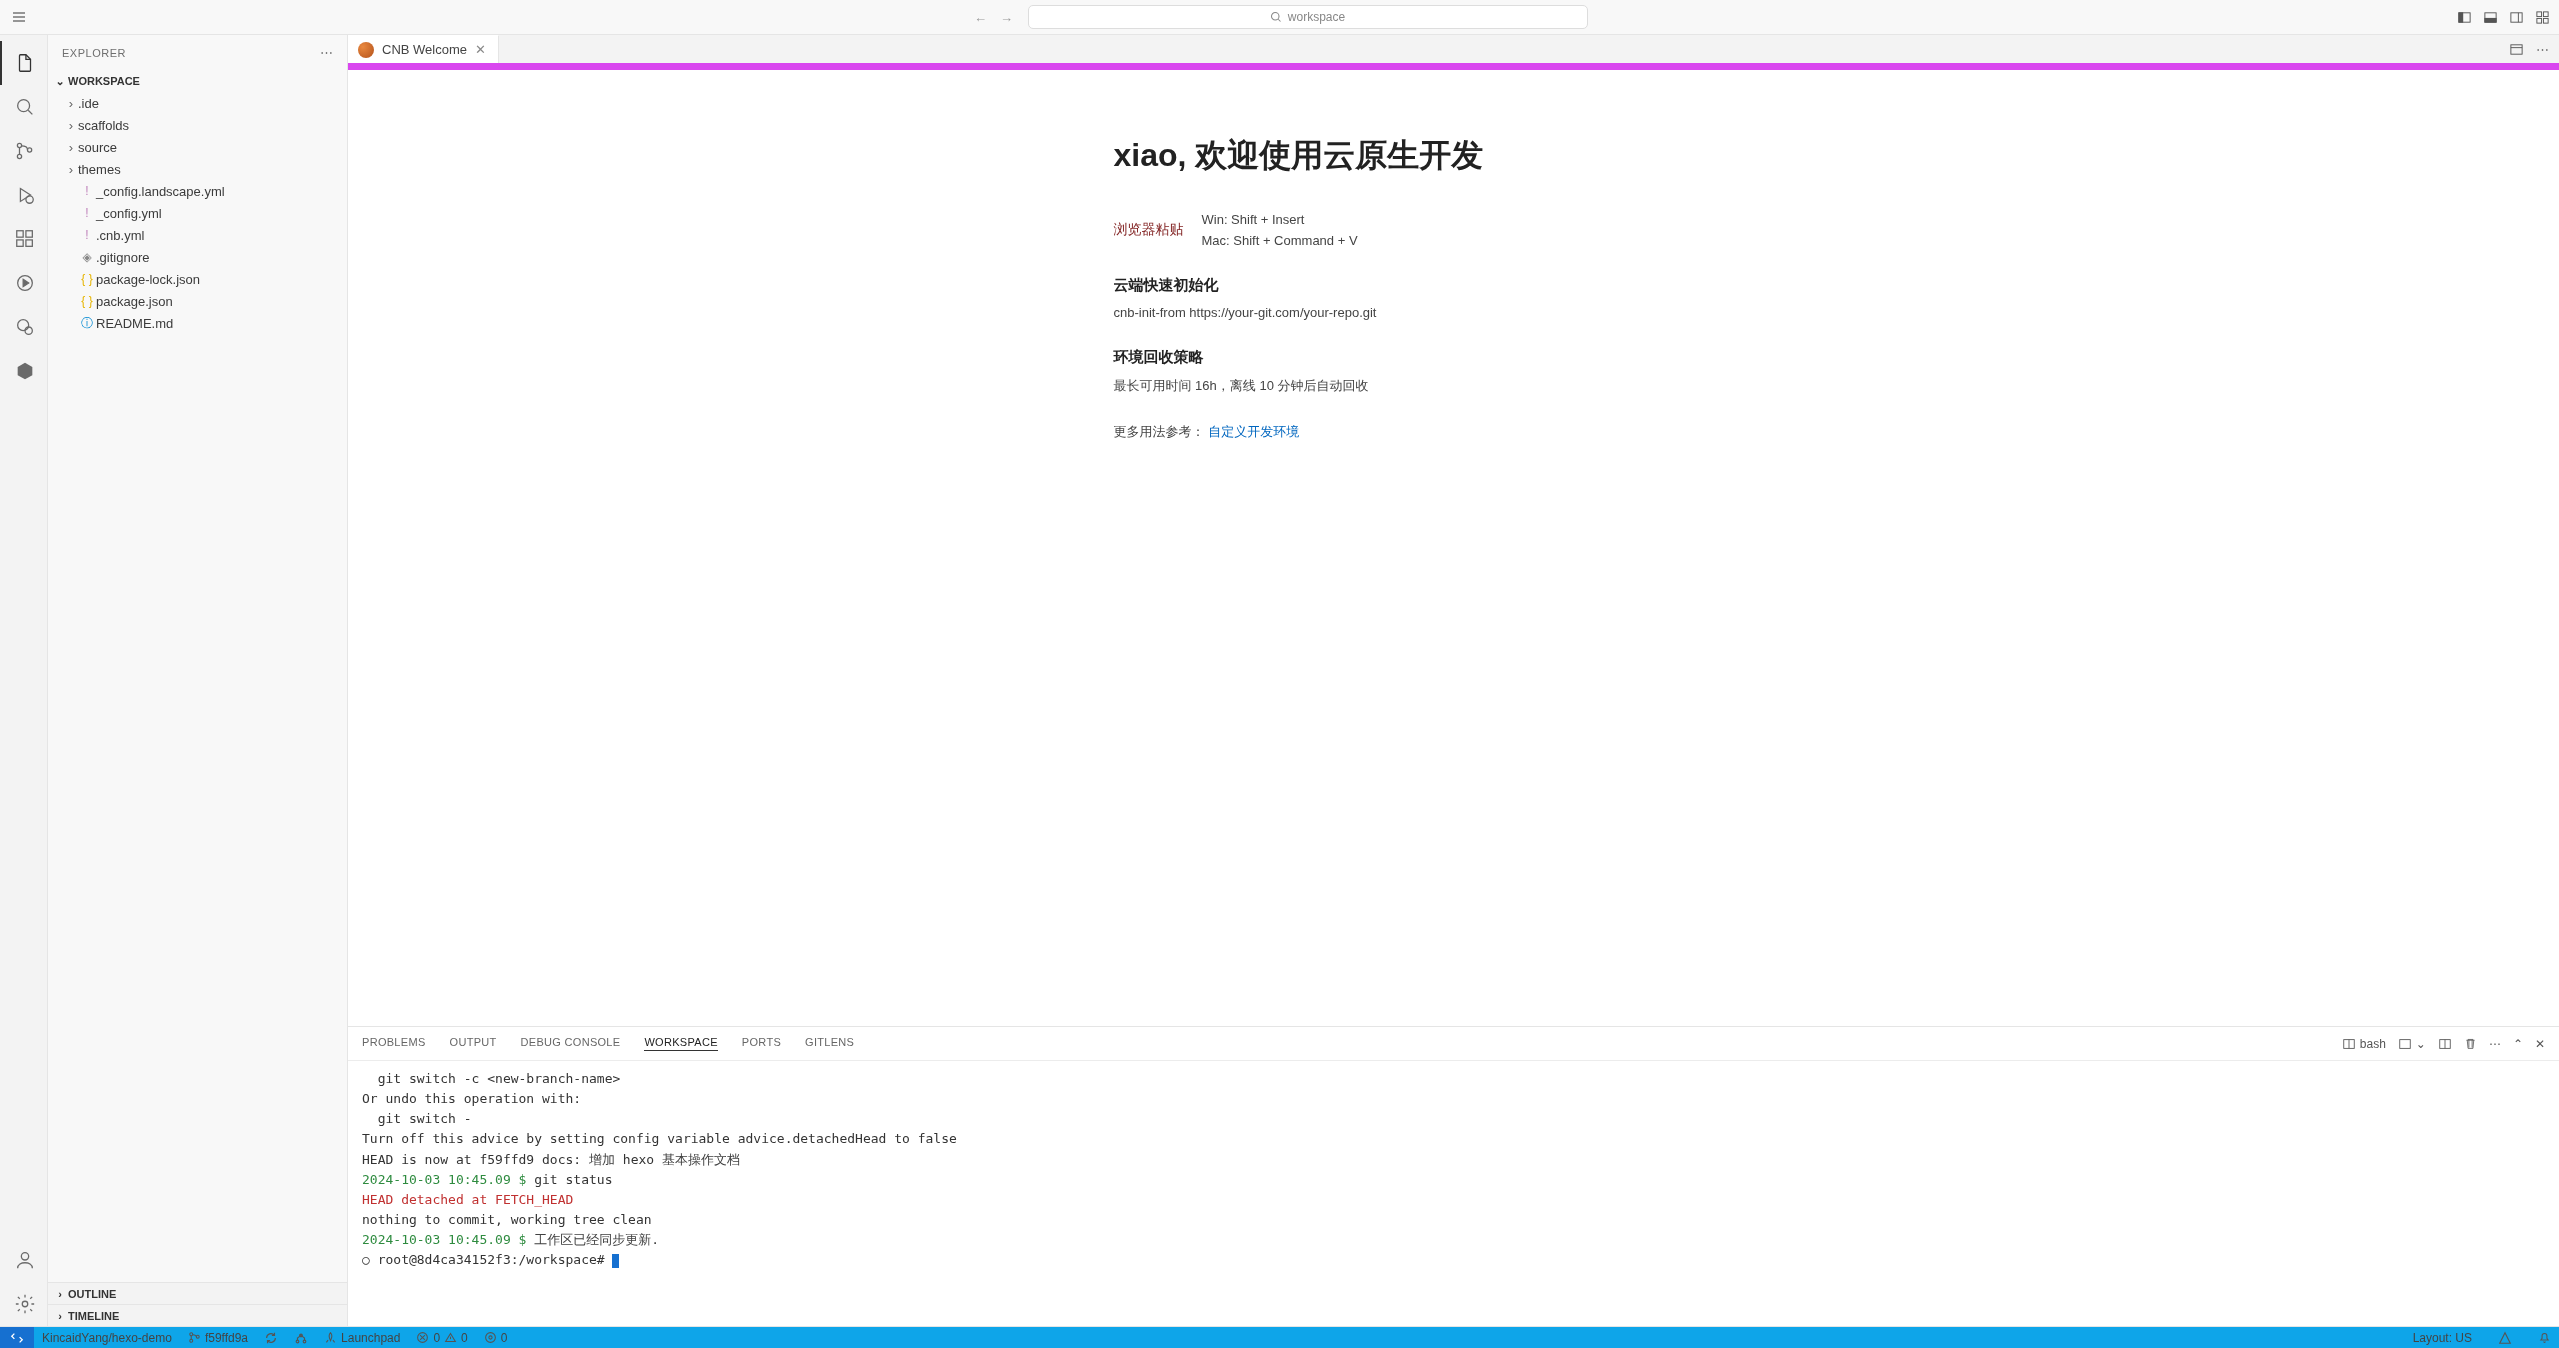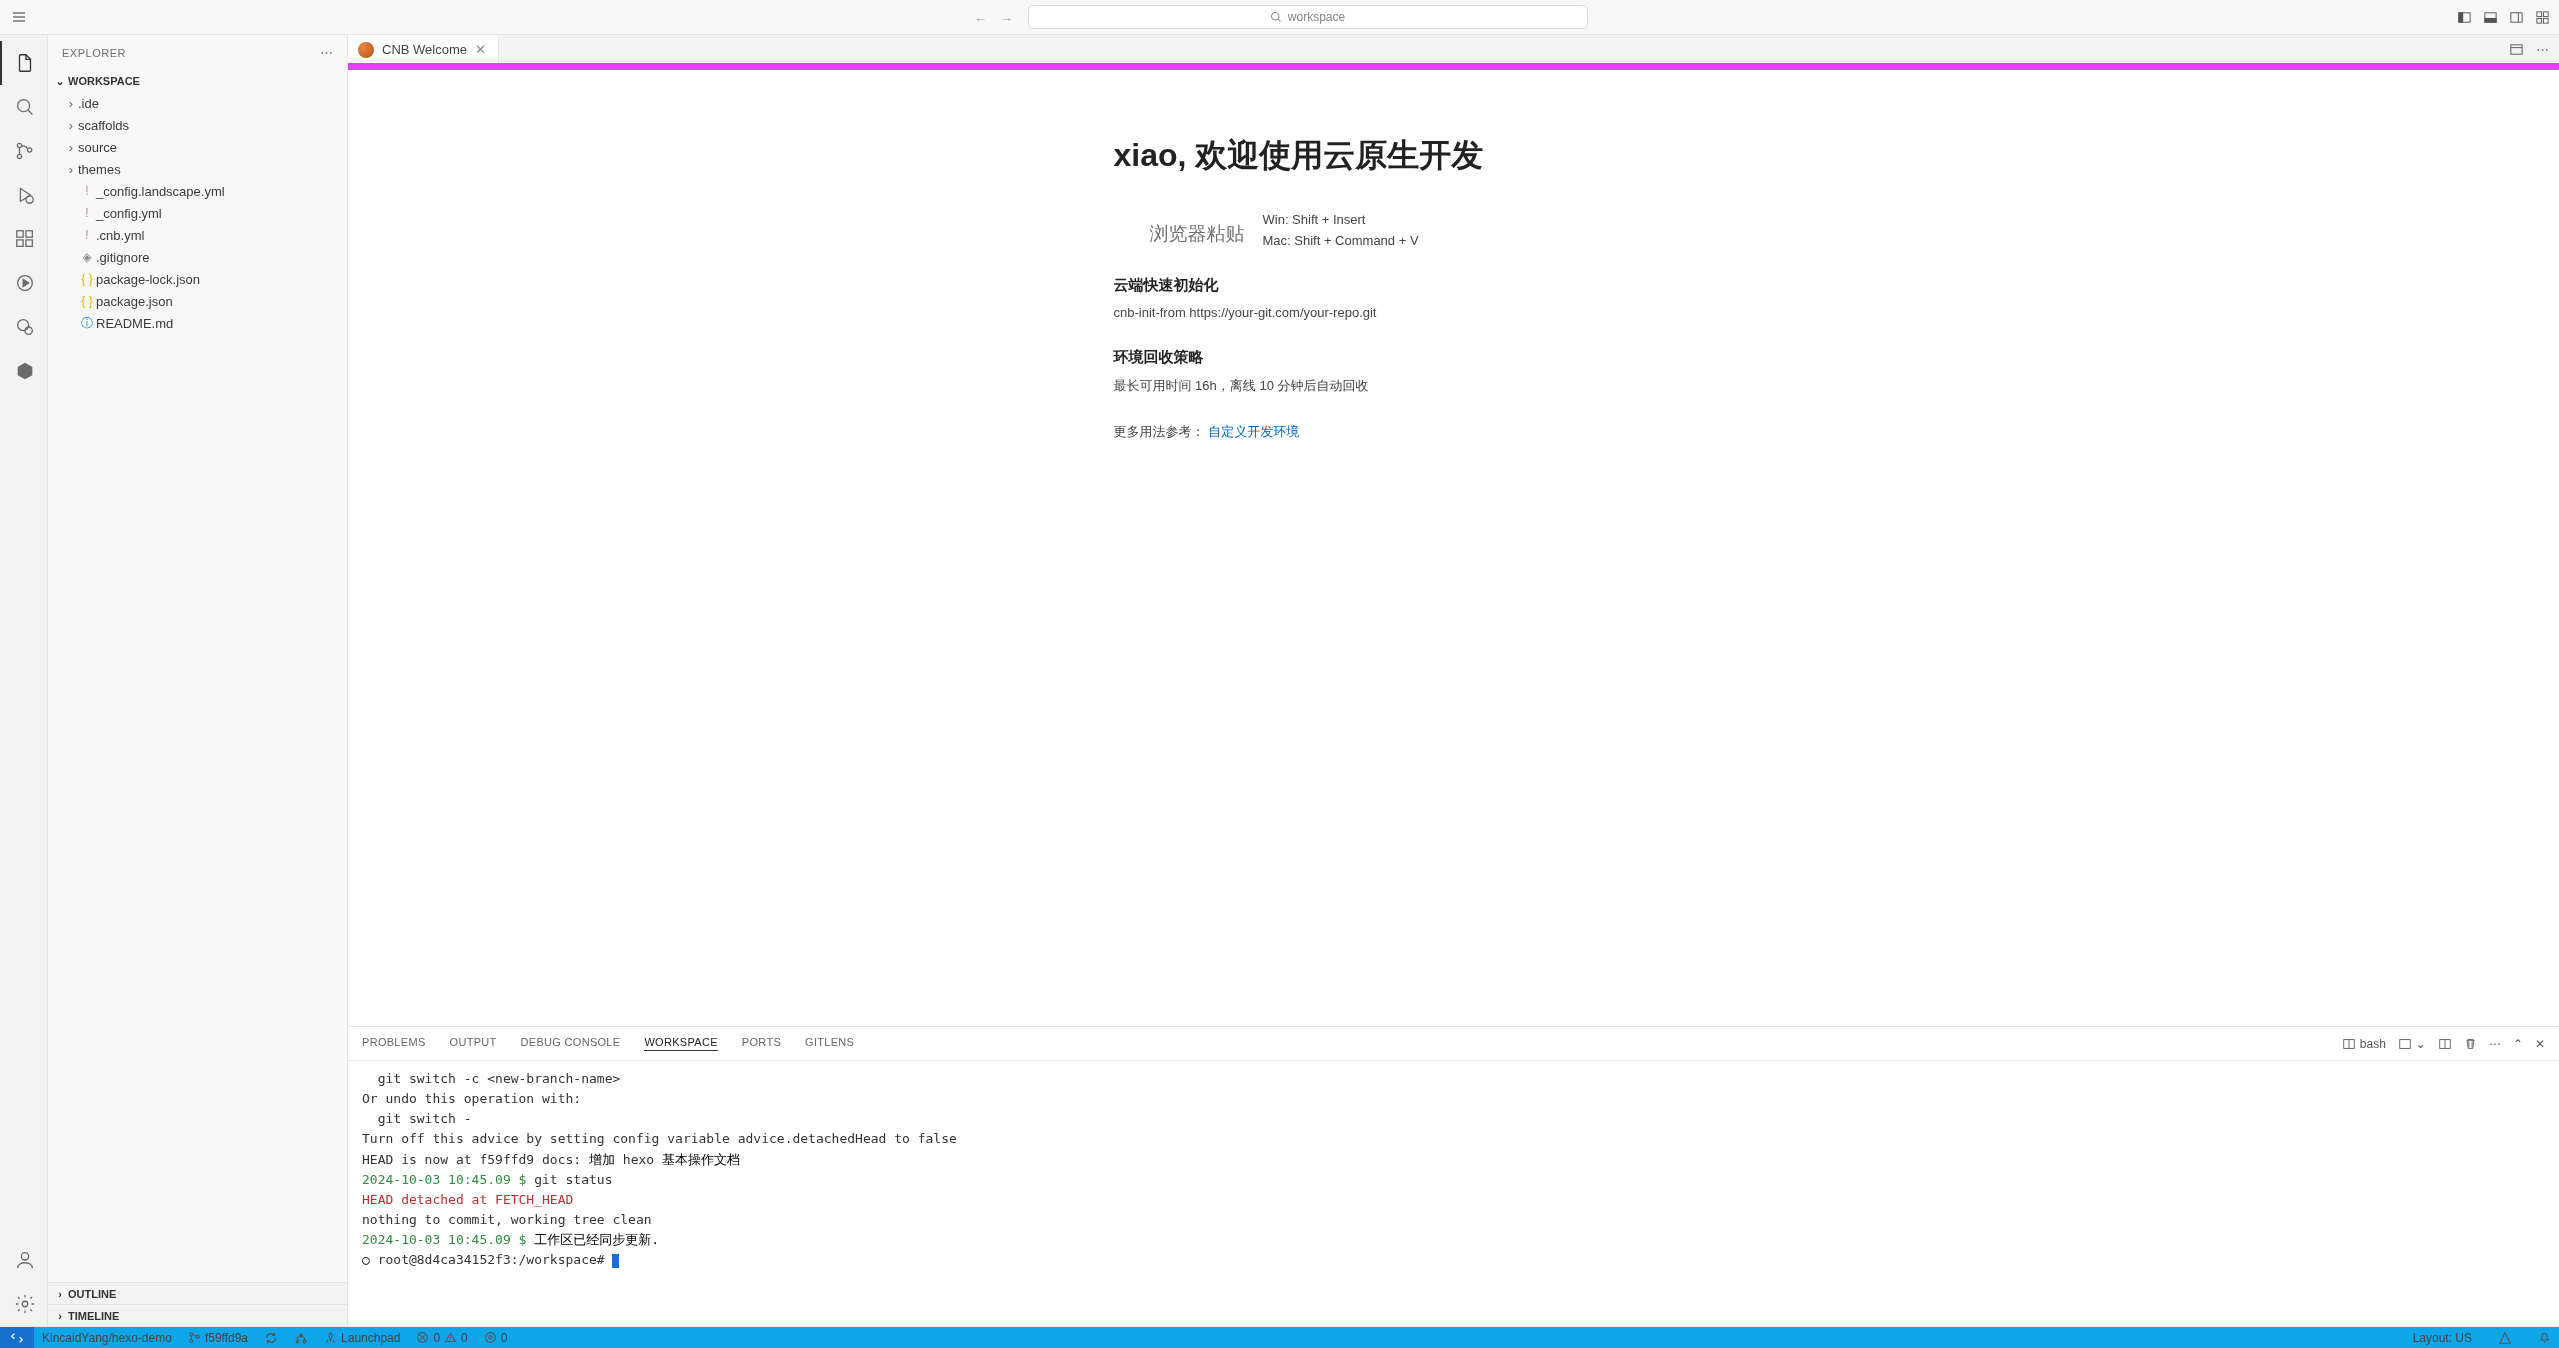--- a/index.html
+++ b/index.html
@@ -44,38 +44,38 @@
 .tab { display:flex; align-items:center; padding:0 12px 0 10px; gap:8px; background:#fff; border-right:1px solid #e5e5e5; border-top:1px solid #fff; font-size:13px; color:#444; cursor:pointer; }
 .tab-icon { width:16px; height:16px; border-radius:50%; background:radial-gradient(circle at 30% 30%,#e9883f,#b3521b); display:flex; align-items:center; justify-content:center; font-size:10px; color:#fff; }
 .tab-close { color:#888; cursor:pointer; }
 .tabs-actions { margin-left:auto; display:flex; align-items:center; gap:12px; padding-right:10px; color:#555; }
 
 .editor-split { flex:1; display:flex; flex-direction:column; min-height:0; }
 .welcome { flex:1; overflow:auto; padding:64px 0 0 0; display:flex; justify-content:center; }
 .welcome-inner { width:680px; }
 .welcome h1 { font-size:32px; font-weight:700; margin-bottom:34px; color:#222; }
 .kb-row { display:flex; align-items:flex-start; gap:18px; margin-bottom:28px; }
-.kb-label { font-size:19px; color:#737373; padding-top:9px;margin-left:36px; }
+.kb-label { font-size:14px; color:#7f1d1d; padding-top:9px; }
 .kb-lines { display:flex; flex-direction:column; gap:6px; font-size:13px; color:#444; }
 .section-block { margin-top:28px; }
 .section-block h3 { font-size:15px; font-weight:700; color:#222; margin-bottom:10px; }
 .section-block p { font-size:13px; color:#444; }
 .link { color:#0066bf; cursor:pointer; }
 
 
 .panel { height:300px; border-top:1px solid #e5e5e5; display:flex; flex-direction:column; background:#fff; }
 .panel-tabs { height:34px; display:flex; align-items:center; padding:0 14px; gap:24px; border-bottom:1px solid #ececec; }
 .ptab { font-size:11px; color:#666; letter-spacing:0.3px; cursor:pointer; padding-bottom:2px; border-bottom:1px solid transparent; }
 .ptab.active { color:#222; border-bottom:1px solid #333; }
 .panel-actions { margin-left:auto; display:flex; align-items:center; gap:12px; color:#555; font-size:12px; }
 .panel-actions .pa { cursor:pointer; display:flex; align-items:flex-end; gap:4px; }
 .terminal { flex:1; overflow:auto; font-family:Menlo,Consolas,monospace; font-size:13px; line-height:1.55; padding:8px 14px; color:#333; white-space:pre; }
 .t-green { color:#2e8b3f; }
 .t-red { color:#c03030; }
-.t-gray { color:#000000; }
+.t-gray { color:#404040; }
 .cursor-block { display:inline-block; width:7px; height:14px; background:#1670d0; vertical-align:middle; }
 
 
 .statusbar { height:22px; background:#0ea5e9; border-top:1px solid #e5e5e5; display:flex; align-items:center; font-size:12px; color:#444; }
 .sb-item { padding:0 8px; display:flex; align-items:center; gap:4px; cursor:pointer; height:100%; }
 .sb-remote { background:#1670d0; color:#fff; width:34px; justify-content:center; }
 .sb-right { margin-left:auto; display:flex;gap:10px; }
 
 svg { display:block; }
 </style>

